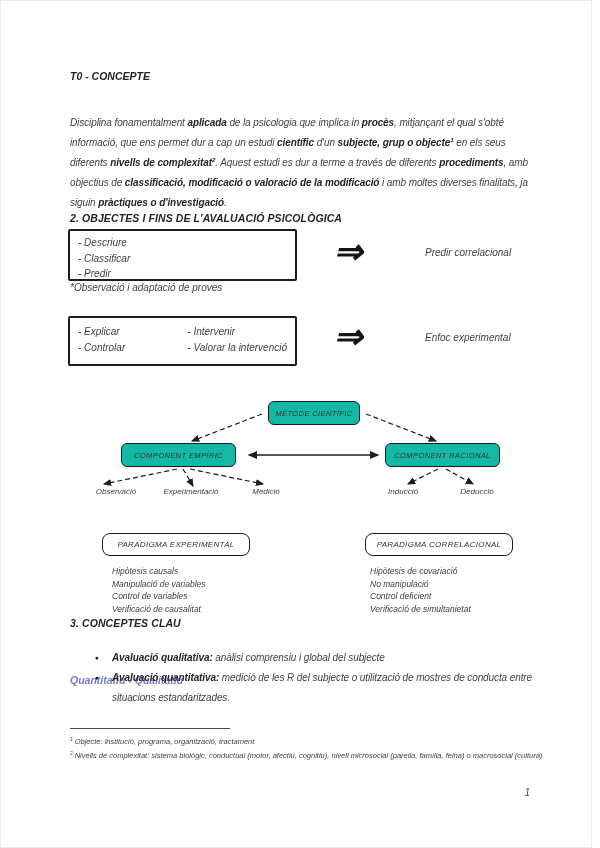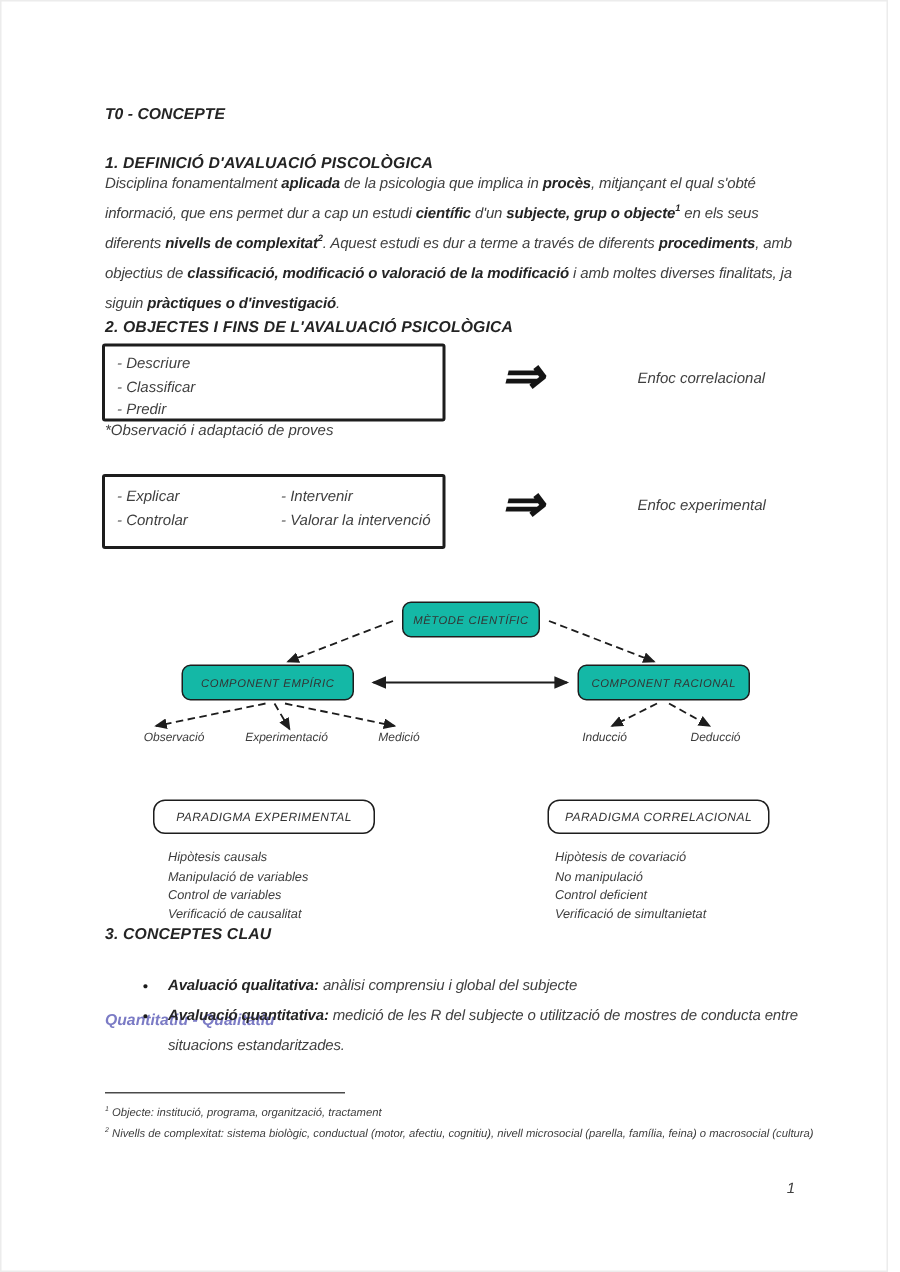--- a/index.html
+++ b/index.html
@@ -43,34 +43,33 @@
   svg line.dash { stroke:#1d1d1d; stroke-width:1.2; stroke-dasharray:5 3; }
   svg line.solid { stroke:#1d1d1d; stroke-width:1.4; }
 </style>
 </head>
 <body>
 
 <div class="page">
 
   <div class="abs title" style="left:70px; top:70px;">T0 - CONCEPTE</div>
 
-  <div class="abs h" style="left:70px; top:103px;">1. DEFINICIÓ D'AVALUACIÓ PISCOLÒGICA</div>
   <div class="abs body-text" style="left:70px; top:113px; width:468px;"><span>Disciplina fonamentalment </span><span style="font-weight: 700; color: rgb(36, 36, 36);">aplicada</span><span> de la psicologia que implica in </span><span style="font-weight: 700; color: rgb(36, 36, 36);">procès</span><span>, mitjançant el qual s'obté informació, que ens permet dur a cap un estudi </span><span style="font-weight: 700; color: rgb(36, 36, 36);">científic</span><span> d'un </span><span style="font-weight: 700; color: rgb(36, 36, 36);">subjecte, grup o objecte</span><sup style="font-weight: 700; color: rgb(36, 36, 36);">1</sup><span> en els seus diferents </span><span style="font-weight: 700; color: rgb(36, 36, 36);">nivells de complexitat</span><sup style="font-weight: 700; color: rgb(36, 36, 36);">2</sup><span>. Aquest estudi es dur a terme a través de diferents </span><span style="font-weight: 700; color: rgb(36, 36, 36);">procediments</span><span>, amb objectius de </span><span style="font-weight: 700; color: rgb(36, 36, 36);">classificació, modificació o valoració de la modificació</span><span> i amb moltes diverses finalitats, ja siguin </span><span style="font-weight: 700; color: rgb(36, 36, 36);">pràctiques o d'investigació</span><span>.</span></div>
 
   <div class="abs h" style="left:70px; top:212px;">2. OBJECTES I FINS DE L'AVALUACIÓ PSICOLÒGICA</div>
 
   <div class="abs obox" style="left:68px; top:229px; width:229px; height:52px; padding:4px 8px;">
     <div class="col" style="width:117px;">
         <div class="box-line">- Descriure</div>
         <div class="box-line">- Classificar</div>
         <div class="box-line">- Predir</div>
       </div>
   </div>
   <div class="abs dbl-arrow" style="left:334px; top:234px;">⇒</div>
-  <div class="abs plain" style="left:425px; top:247px;">Enfoc correlacional</div>
+  <div class="abs plain" style="left:425px; top:247px;">Predir correlacional</div>
   <div class="abs plain" style="left:70px; top:282px;">*Observació i adaptació de proves</div>
 
   <div class="abs obox" style="left:68px; top:316px; width:229px; height:50px; padding:6px 8px;">
     <div class="col" style="width:117px;">
         <div class="box-line">- Explicar</div>
         <div class="box-line">- Controlar</div>
       </div>
     <div class="col">
         <div class="box-line">- Intervenir</div>
         <div class="box-line">- Valorar la intervenció</div>

